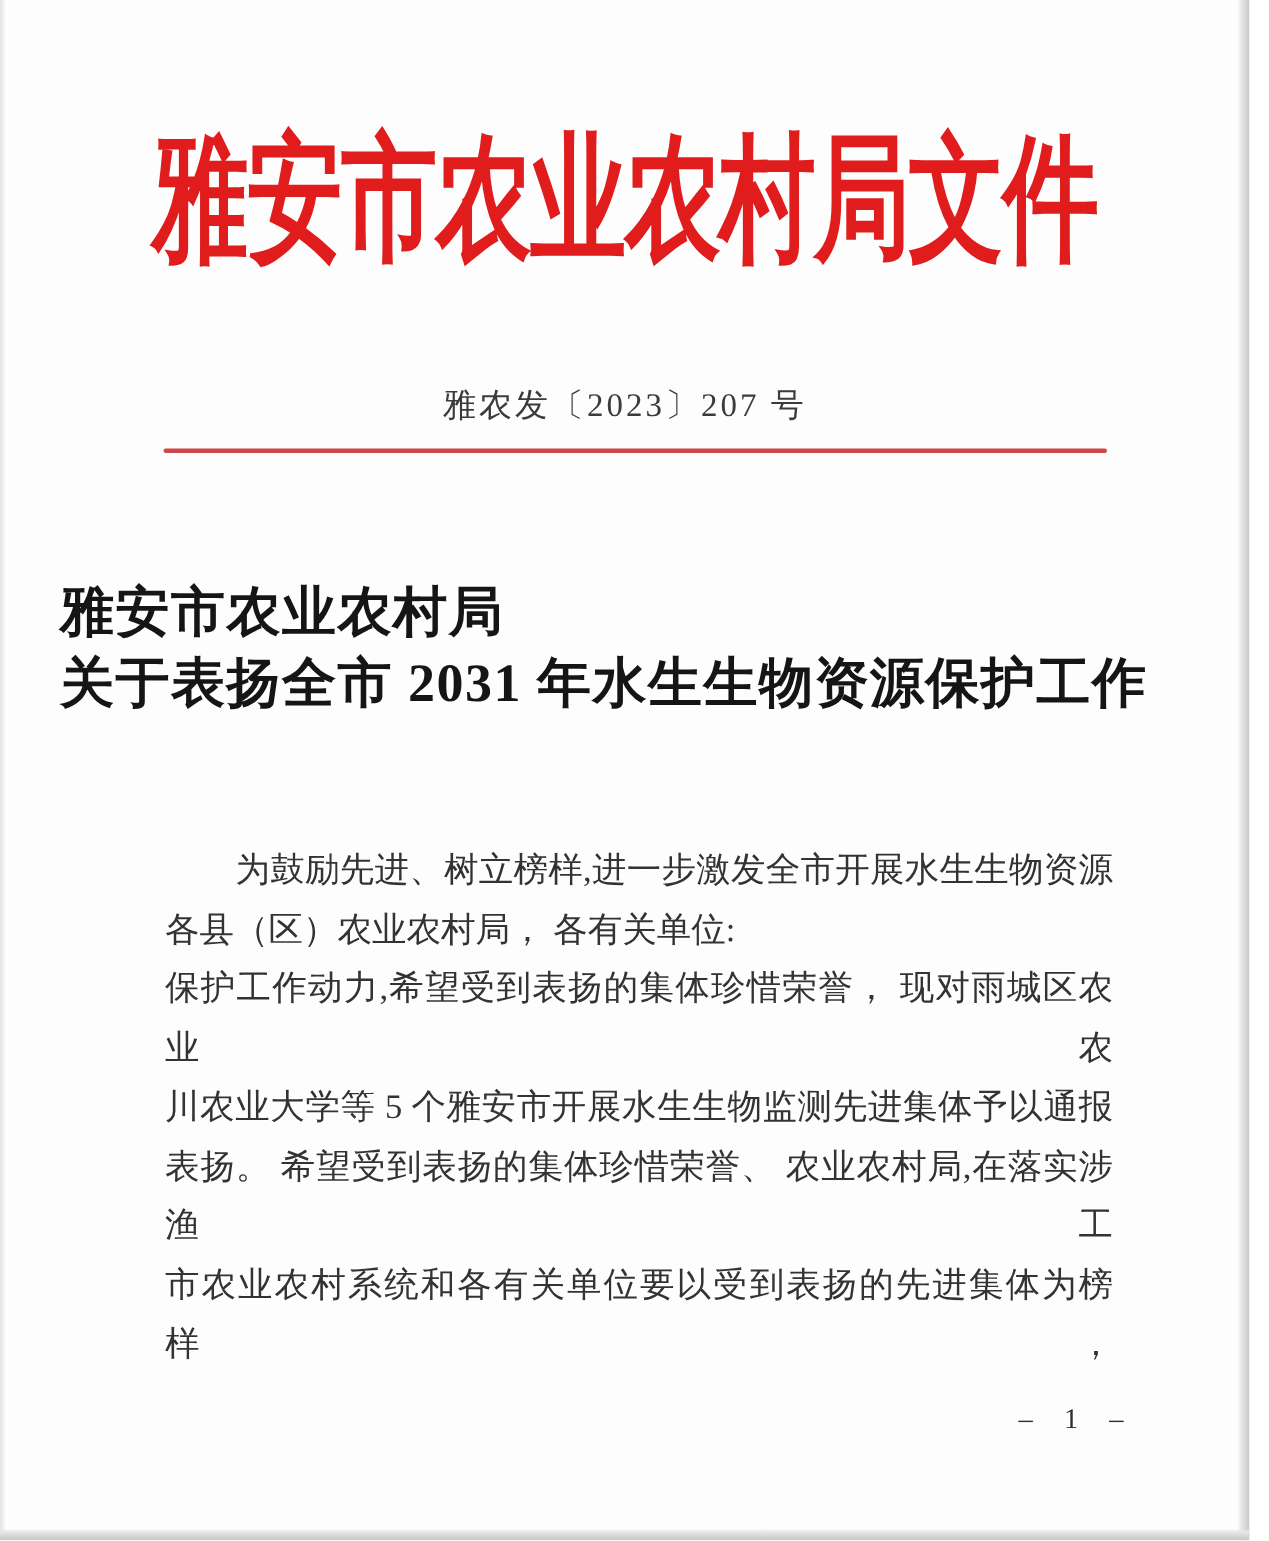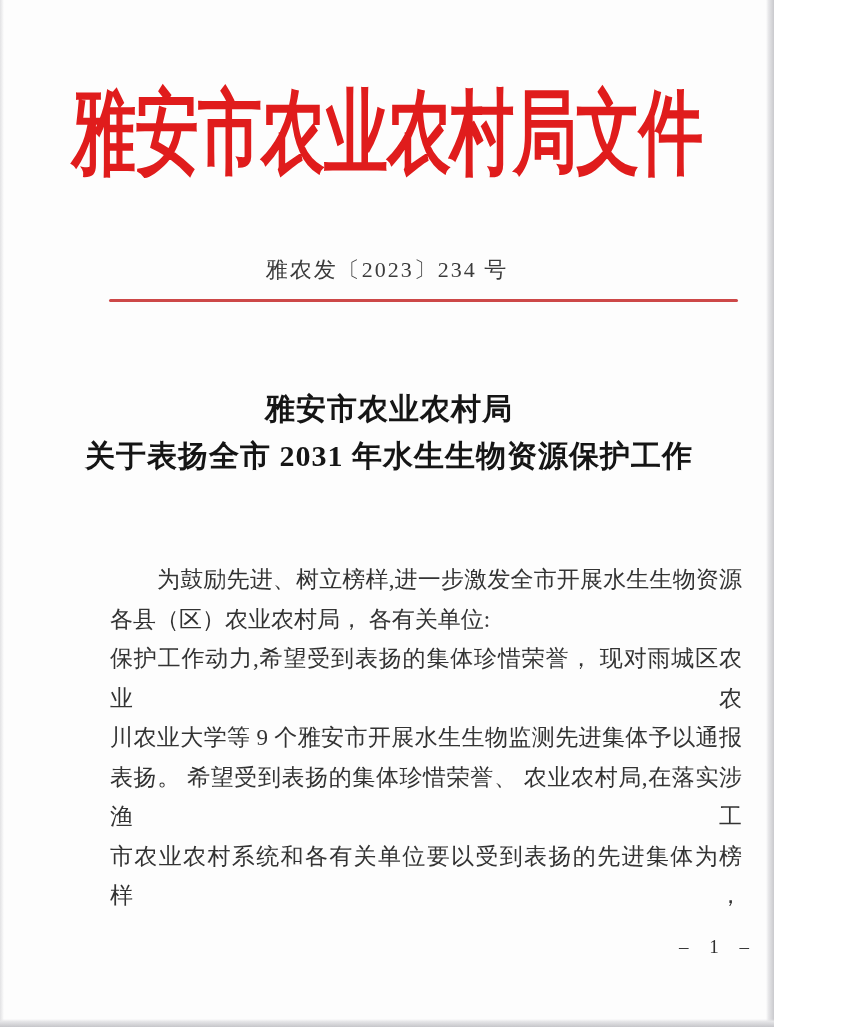--- a/index.html
+++ b/index.html
@@ -2,21 +2,21 @@
 <html><head>
 <meta charset="utf-8">
 <style>
   html, body {
     margin: 0;
     padding: 0;
     background: #ffffff;
   }
   .scan {
     position: relative;
-    width: 774px;
+    width: 833px;
     height: 1027px;
     background: #fdfdfd;
     overflow: hidden;
     font-family: "Liberation Serif", "DejaVu Serif", serif;
   }
   
   .edge-left {
     position: absolute; left: 0; top: 0; width: 4px; height: 100%;
     background: linear-gradient(to right, #e2e2e4, rgba(255,255,255,0));
   }
@@ -57,24 +57,24 @@
   .red-rule {
     position: absolute;
     top: 299px; left: 109px;
     width: 629px; height: 3px;
     border-radius: 2px;
   }
 
   .doc-title {
     position: absolute;
     top: 385px; left: 40px; right: 36px;
-    text-align: center;
+    text-align: left;
     font-weight: bold;
     color: #151515;
-    font-size: 30px;
+    font-size: 36px;
     line-height: 47px;
     letter-spacing: 1px;
   }
 
   .body-block {
     position: absolute;
     top: 560px; left: 110px;
     width: 632px;
     font-size: 23px;
     line-height: 39.5px;
@@ -110,34 +110,34 @@
 <div class="scan">
 
   <div class="edge-left"></div>
   <div class="edge-right"></div>
   <div class="edge-bottom"></div>
 
   <div class="header-title" style="color: rgb(224, 28, 28);">
     <span class="stretch">雅安市农业农村局文件</span>
   </div>
 
-  <div class="doc-number">雅农发〔2023〕234 号</div>
+  <div class="doc-number">雅农发〔2023〕207 号</div>
 
   <div class="red-rule" style="background: rgb(205, 72, 72);"></div>
 
   <div class="doc-title">
     <div>雅安市农业农村局</div>
     <div>关于表扬全市 2031 年水生生物资源保护工作</div>
   </div>
 
   <div class="body-block">
     <div class="body-line indent">为鼓励先进、树立榜样,进一步激发全市开展水生生物资源</div>
     <div class="body-line no-fill">各县（区）农业农村局， 各有关单位:</div>
     <div class="body-line">保护工作动力,希望受到表扬的集体珍惜荣誉， 现对雨城区农业农</div>
-    <div class="body-line">川农业大学等 9 个雅安市开展水生生物监测先进集体予以通报</div>
+    <div class="body-line">川农业大学等 5 个雅安市开展水生生物监测先进集体予以通报</div>
     <div class="body-line">表扬。 希望受到表扬的集体珍惜荣誉、 农业农村局,在落实涉渔工</div>
     <div class="body-line">市农业农村系统和各有关单位要以受到表扬的先进集体为榜样，</div>
 
   </div>
 
   <div class="page-number">– 1 –</div>
 
 </div>
 
 </body></html>

